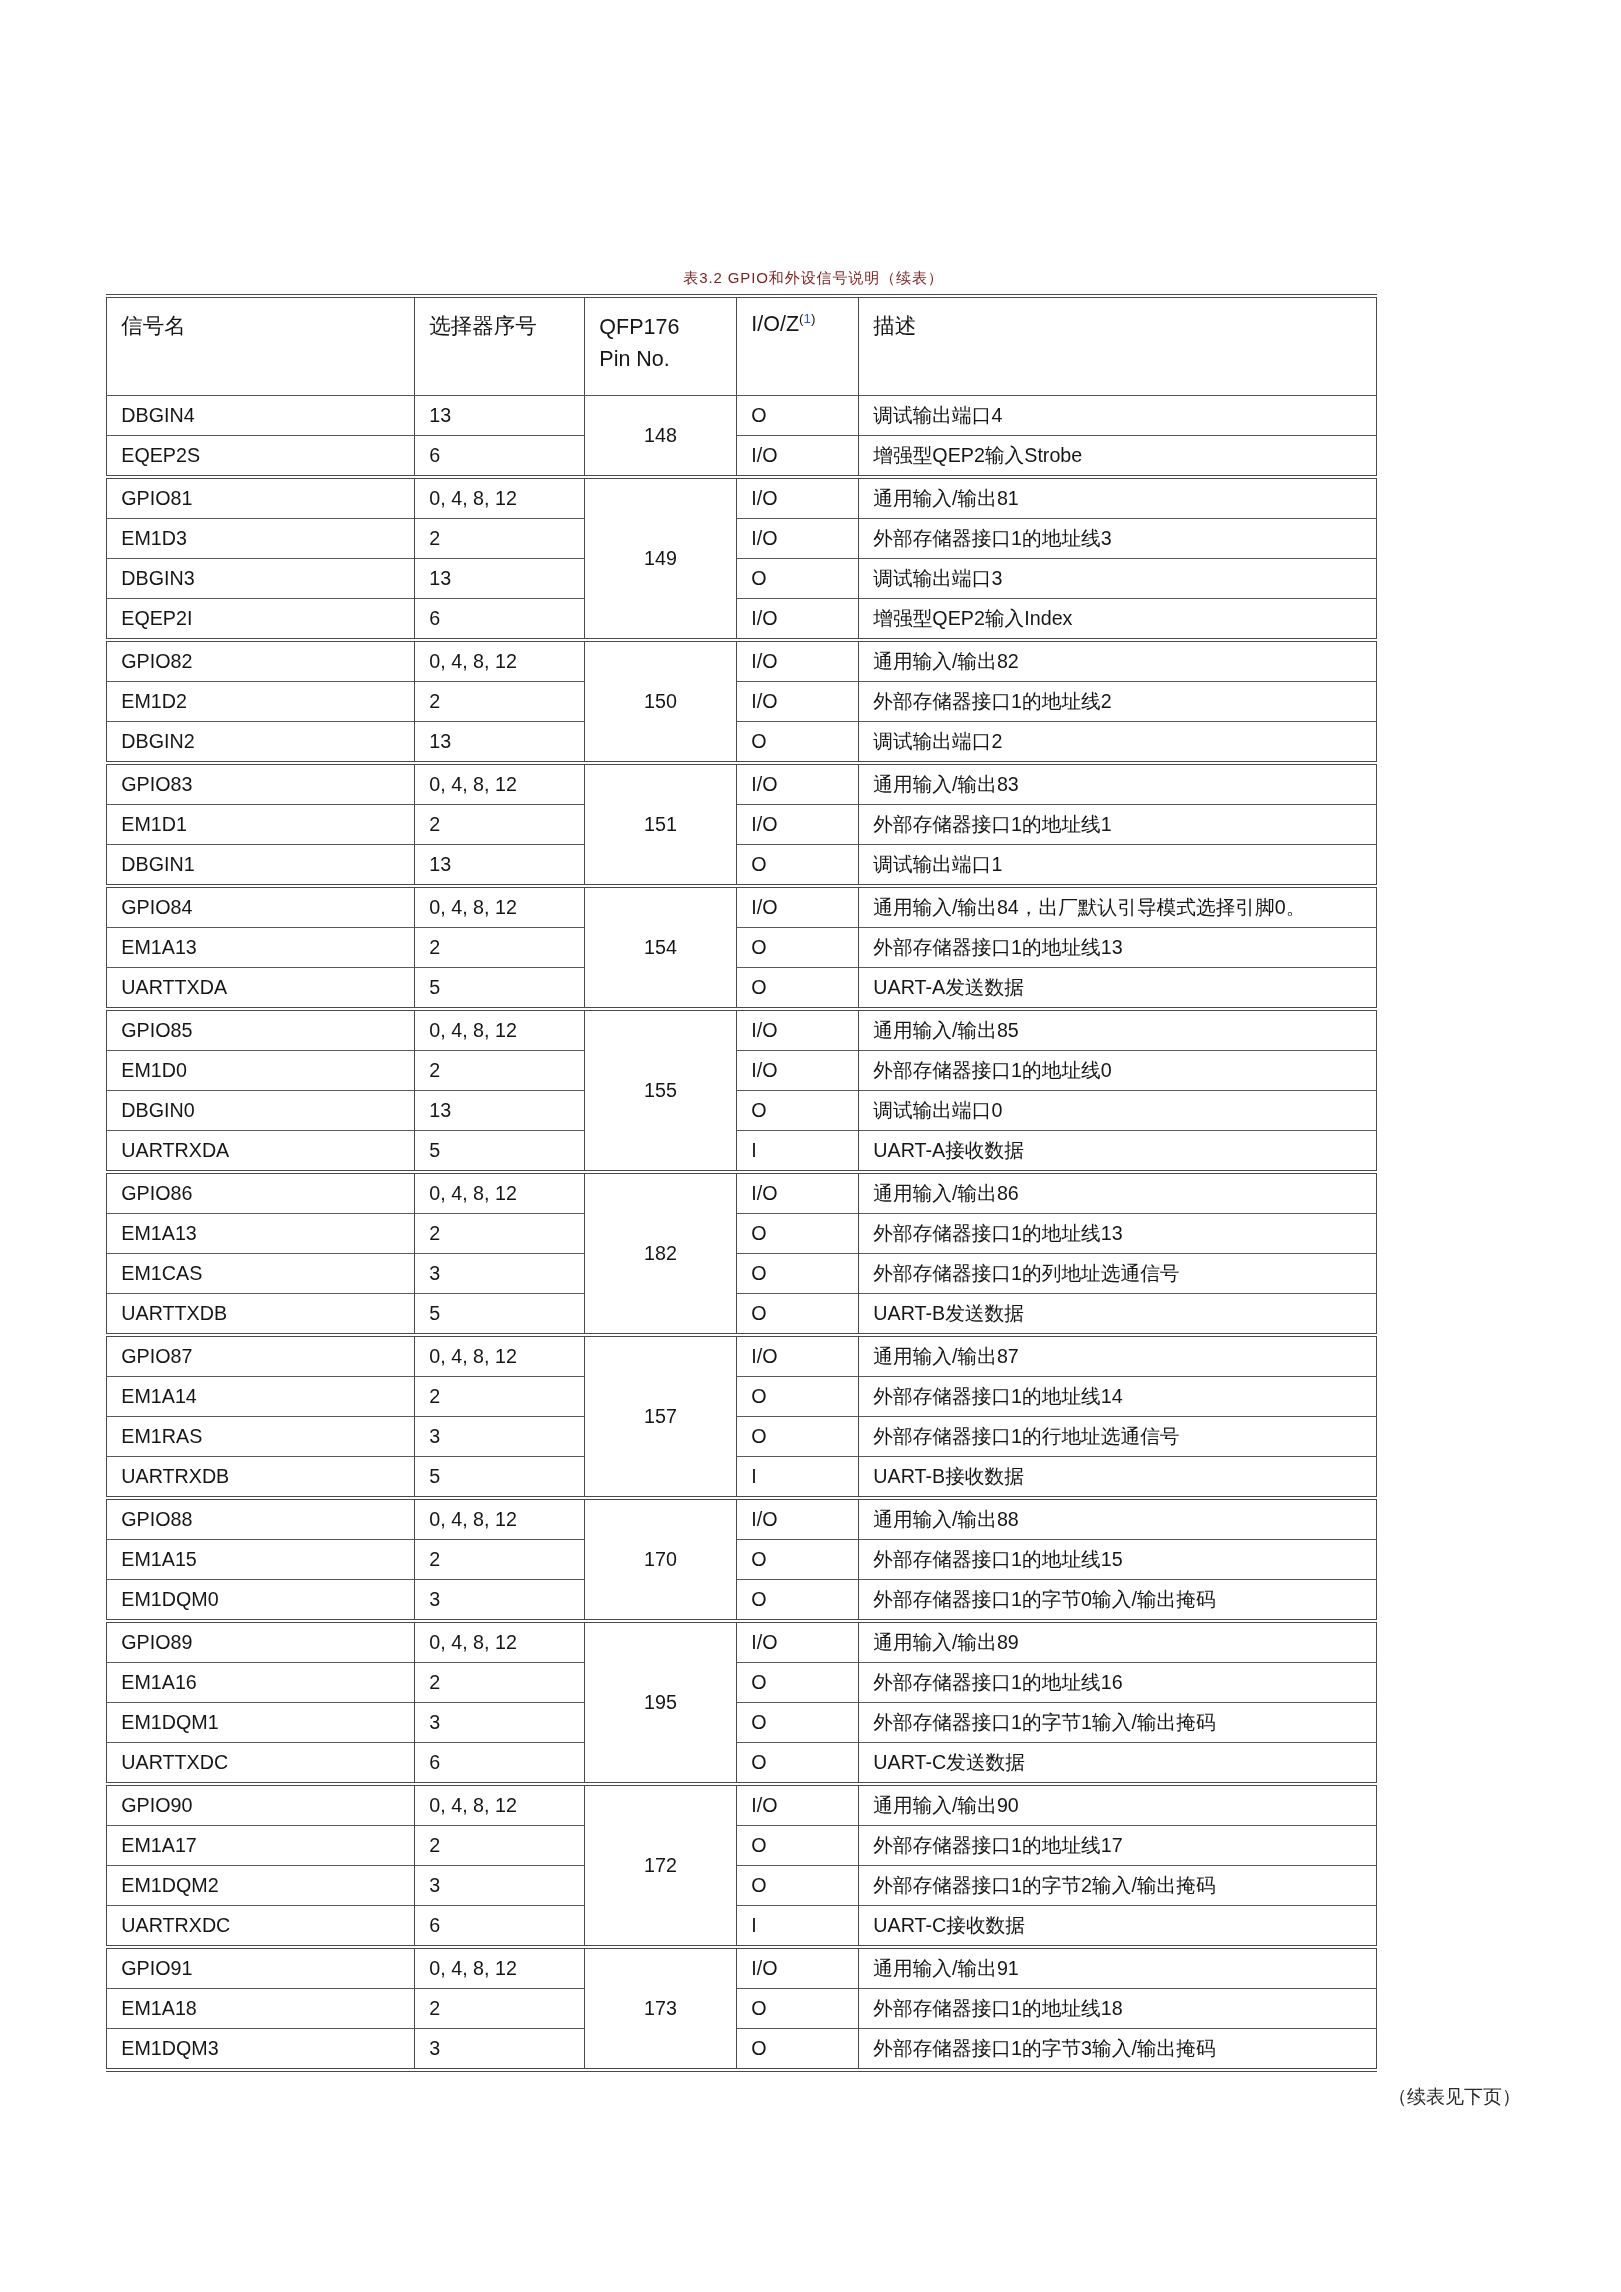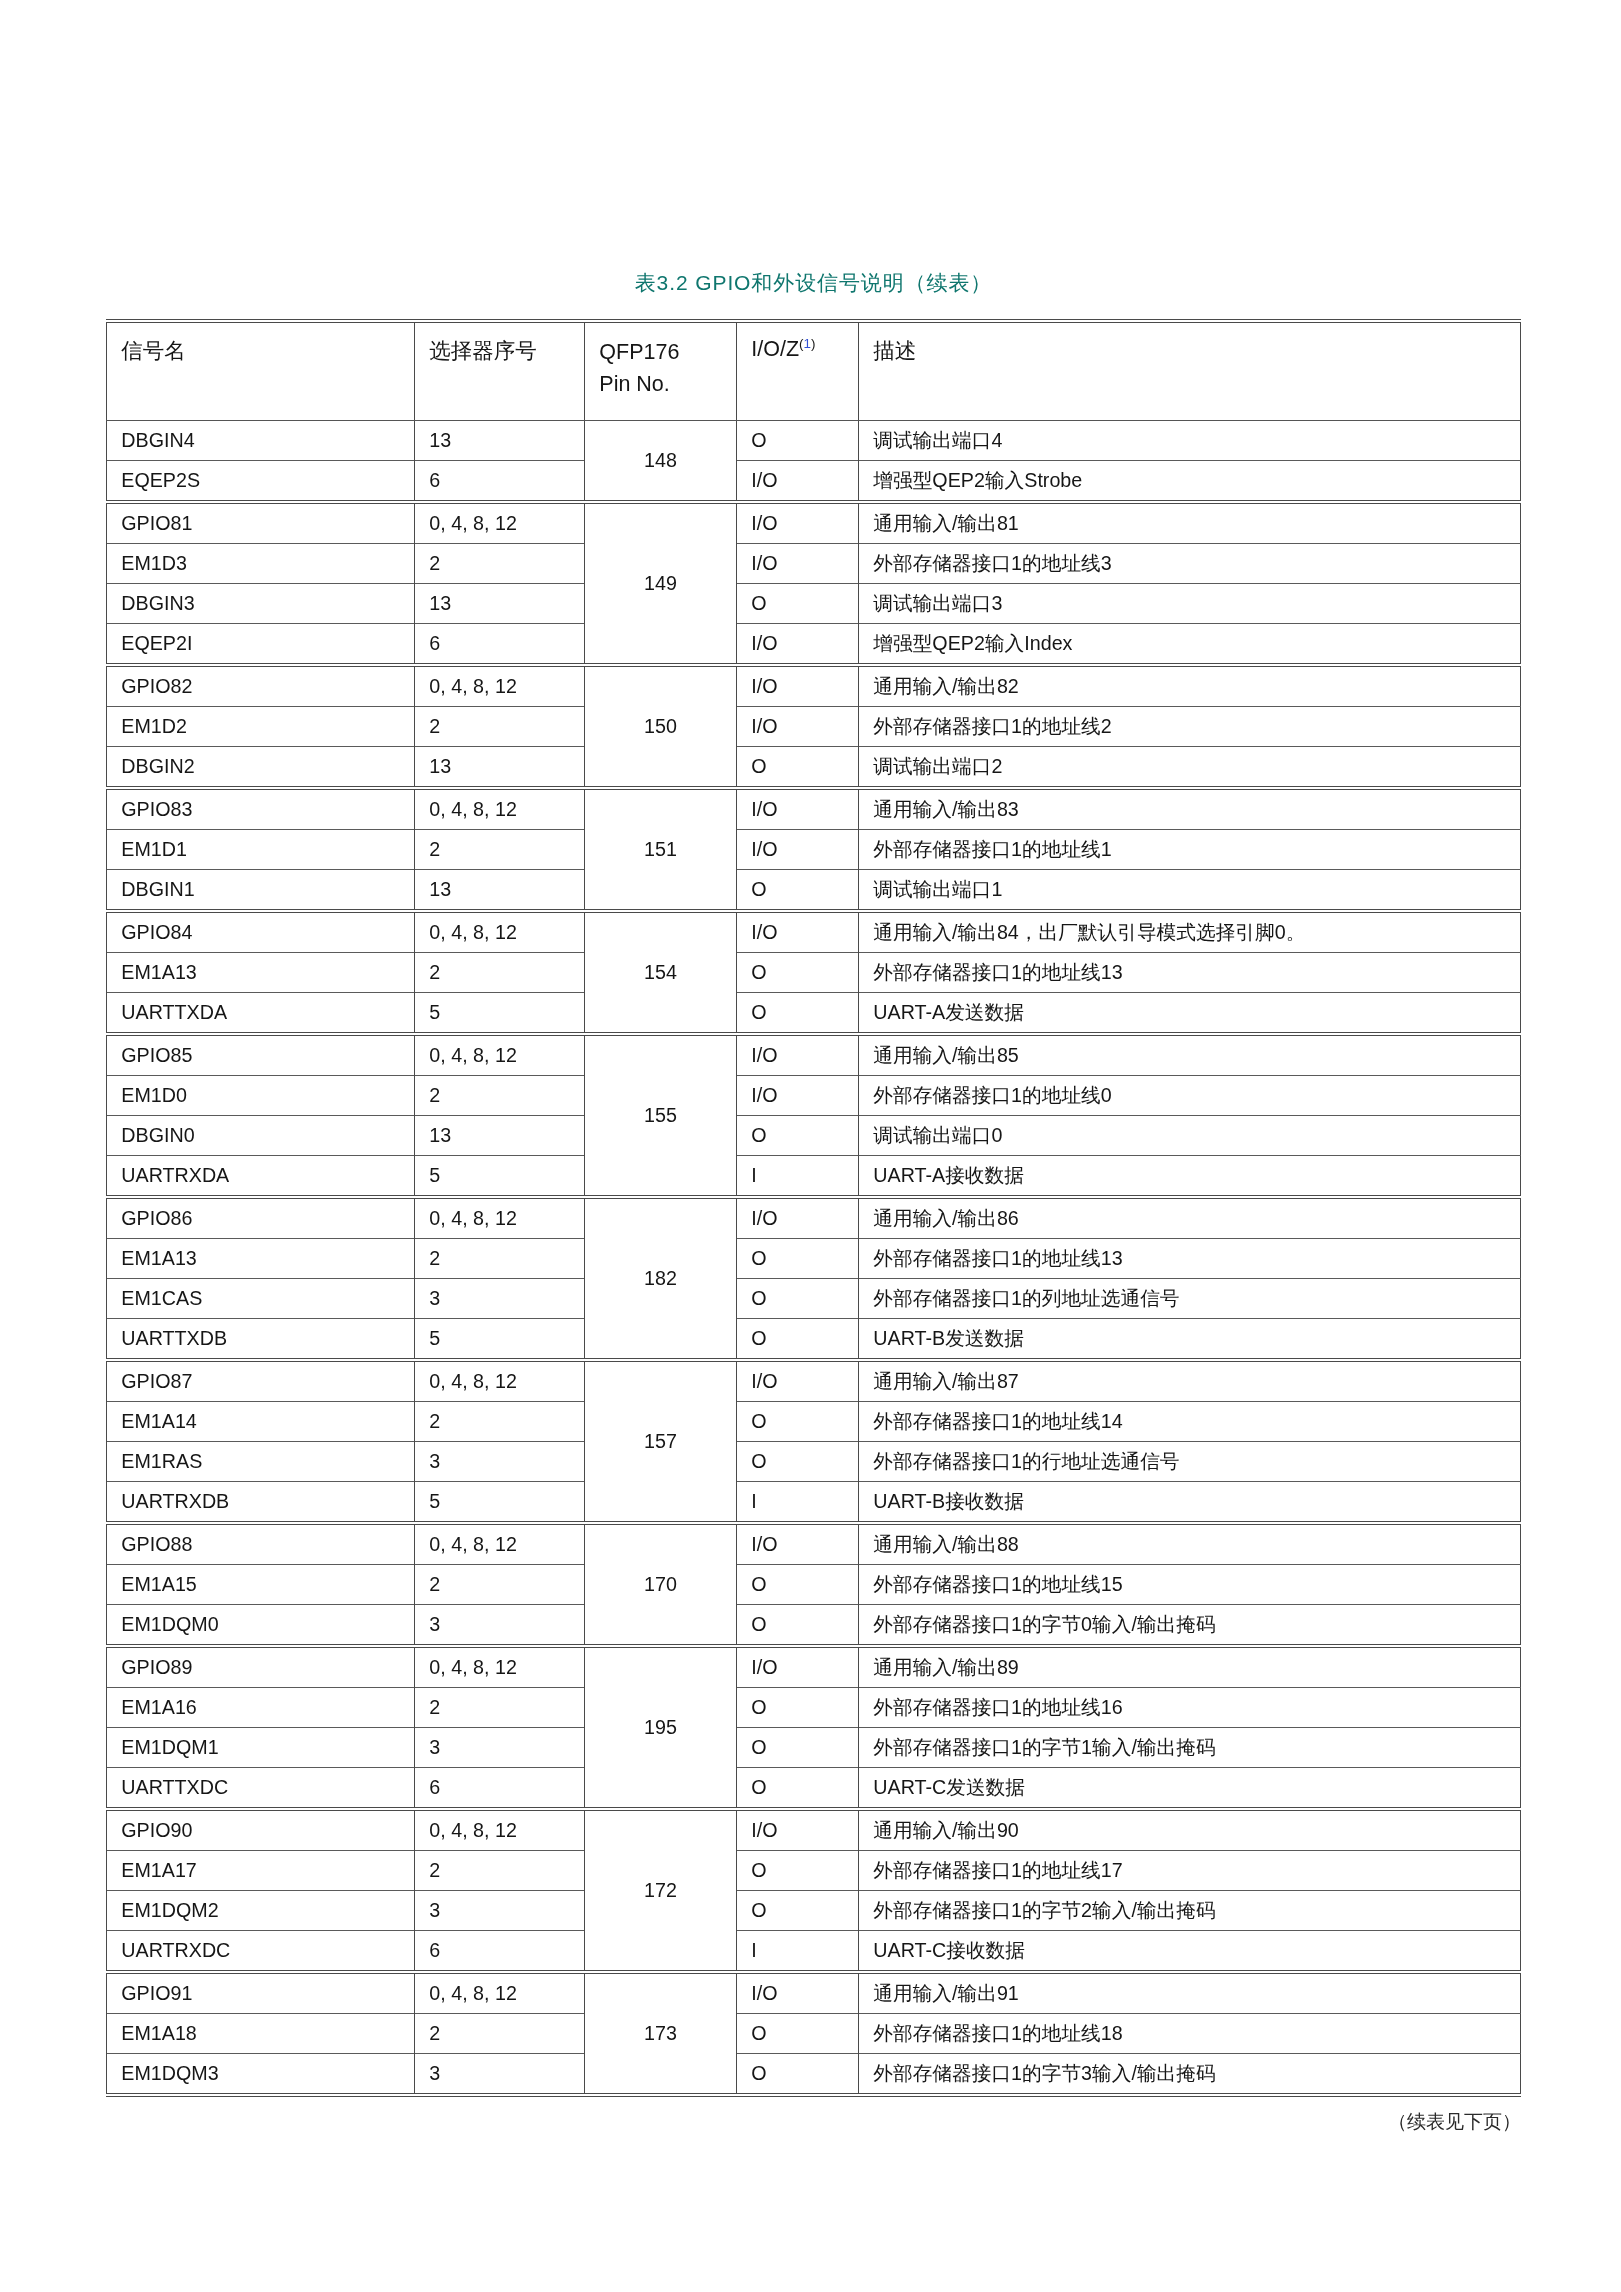--- a/index.html
+++ b/index.html
@@ -16,32 +16,32 @@
   }
   .page {
     position: absolute;
     left: 0;
     top: 0;
     width: 1621px;
     height: 2293px;
     background: #ffffff;
   }
   .page-title {
-    margin: 269px 0 22px 106px;
+    margin: 269px 0 6px 106px;
     width: 1415px;
     text-align: center;
-    font-size: 21px;
+    font-size: 15px;
     letter-spacing: 0.9px;
-    color: #0f766e;
+    color: #7f1d1d;
     white-space: nowrap;
   }
   table.signal-table {
     table-layout: fixed;
     border-collapse: collapse;
-    width: 1415px;
+    width: 1271px;
     margin-left: 106px;
     border-top: 4.5px double #4a4a4a;
     border-bottom: 4.5px double #4a4a4a;
     border-left: 1.8px solid #4a4a4a;
     border-right: 1.8px solid #4a4a4a;
   }
   col.c-signal { width: 308px; }
   col.c-sel    { width: 170px; }
   col.c-pin    { width: 152px; }
   col.c-ioz    { width: 122px; }

